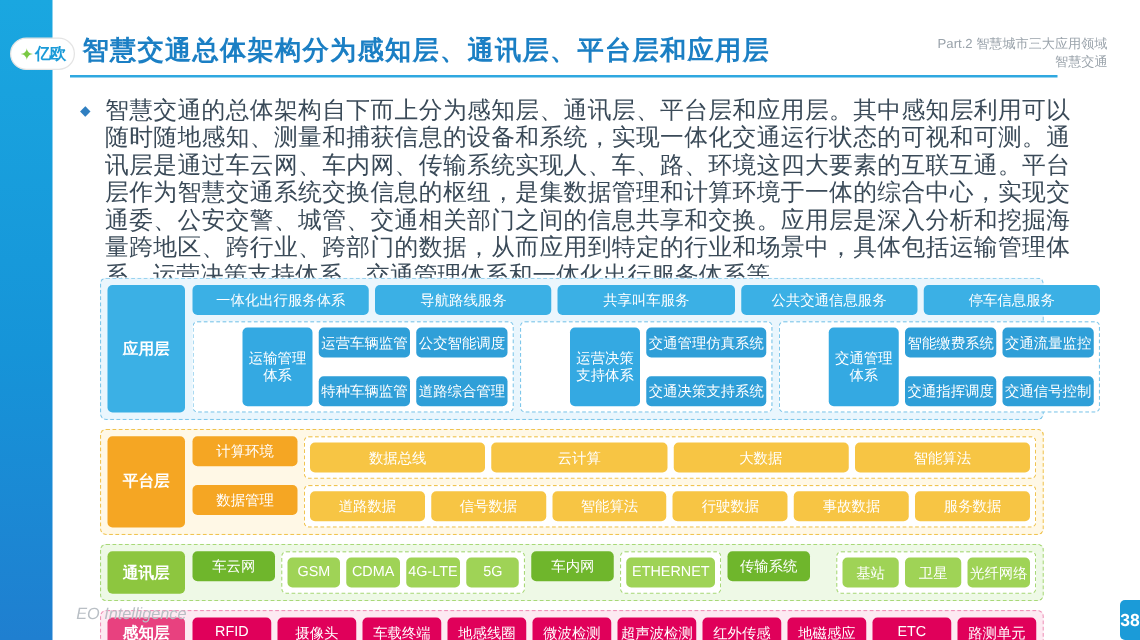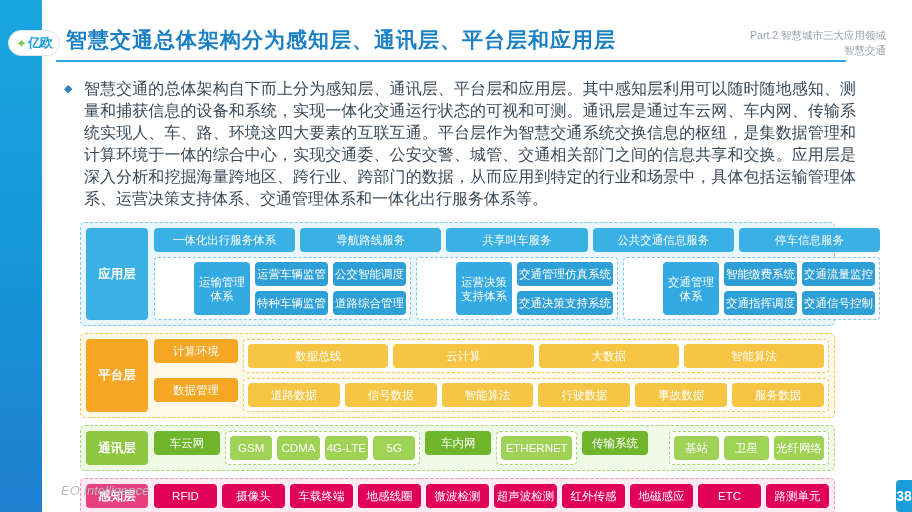--- a/index.html
+++ b/index.html
@@ -39,21 +39,21 @@
     position: absolute; left: 56px; top: 60px; width: 790px; height: 2px;
     background: #2fa8e0;
   }
   .header-right {
     position: absolute; right: 26px; top: 28px; text-align: right;
     font-size: 10.5px; color: #9aa3ab; line-height: 15px;
   }
 
   .para {
     position: absolute; left: 66px; top: 78px; width: 790px;
-    font-size: 16px; color: #3a4a58; line-height: 22px; text-align: justify;
+    font-size: 19px; color: #3a4a58; line-height: 22px; text-align: justify;
   }
   .bullet {
     position: absolute; left: 64px; top: 82px; color: #2f7fc1; font-size: 11px;
   }
   .para-text { padding-left: 18px; }
 
   
   .diagram { position: absolute; left: 80px; top: 222px; width: 755px; }
 
   .layer {
@@ -81,21 +81,21 @@
   .app-sub { background: #2f9fd8; }
   .group-box {
     display: flex; gap: 5px; padding: 4px; border: 1px dashed #7fc7ea;
     border-radius: 4px; background: #ffffff;
   }
   .group-label {
     flex: 0 0 56px; background: #34a9e2; color: #fff; border-radius: 4px;
     font-size: 11.5px; display: flex; align-items: center; justify-content: center;
     text-align: center; line-height: 14px; padding: 0 2px; margin-left: 35px;
   }
-  .group-grid { flex: 1 1 auto; display: flex; flex-direction: column; gap: 5px; }
+  .group-grid { flex: 1 1 auto; display: flex; flex-direction: column; gap: 15px; }
 
   
   .plat { background: #fff8e6; border: 1px dashed #f0c451; }
   .plat .layer-label { background: #f5a623; }
   .plat-head { background: #f5a623; flex: 0 0 84px; }
   .plat-cell { background: #f7c544; color: #fff; }
   .plat-dash { border: 1px dashed #f0c451; border-radius: 4px; padding: 4px; background: #fff; display:flex; gap:5px;}
 
   
   .comm { background: #eef9e6; border: 1px dashed #a8d878; }

